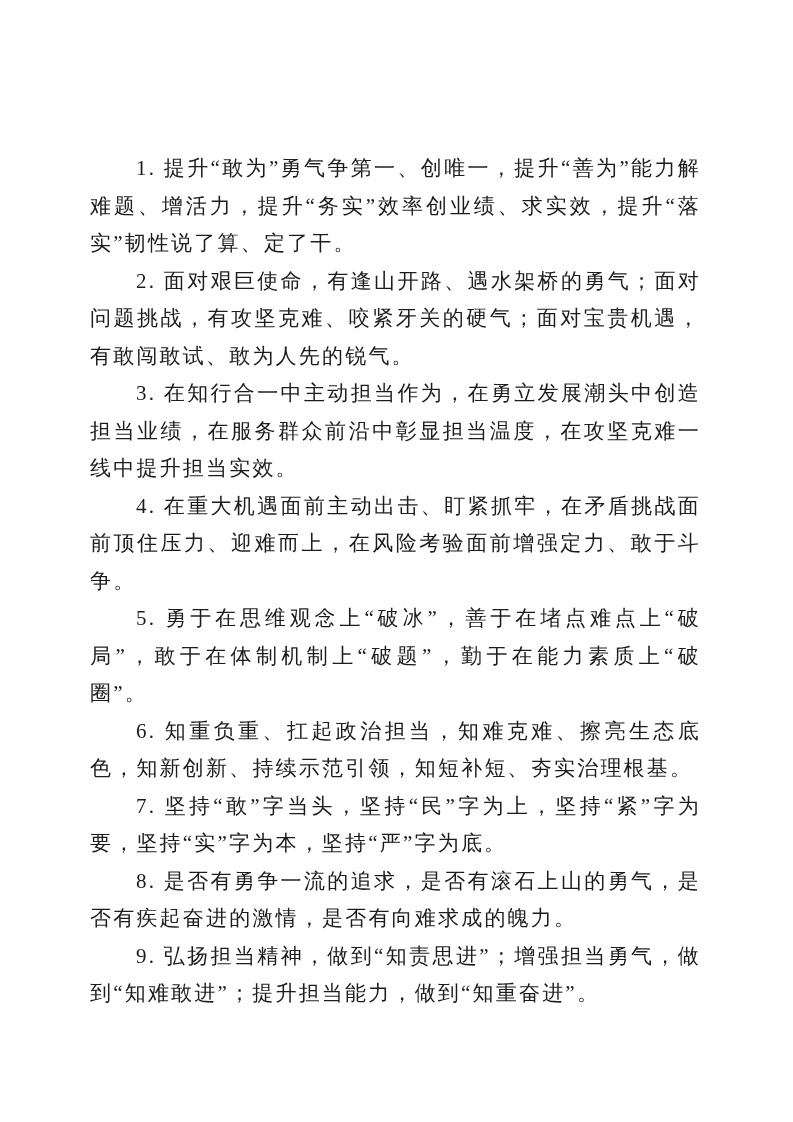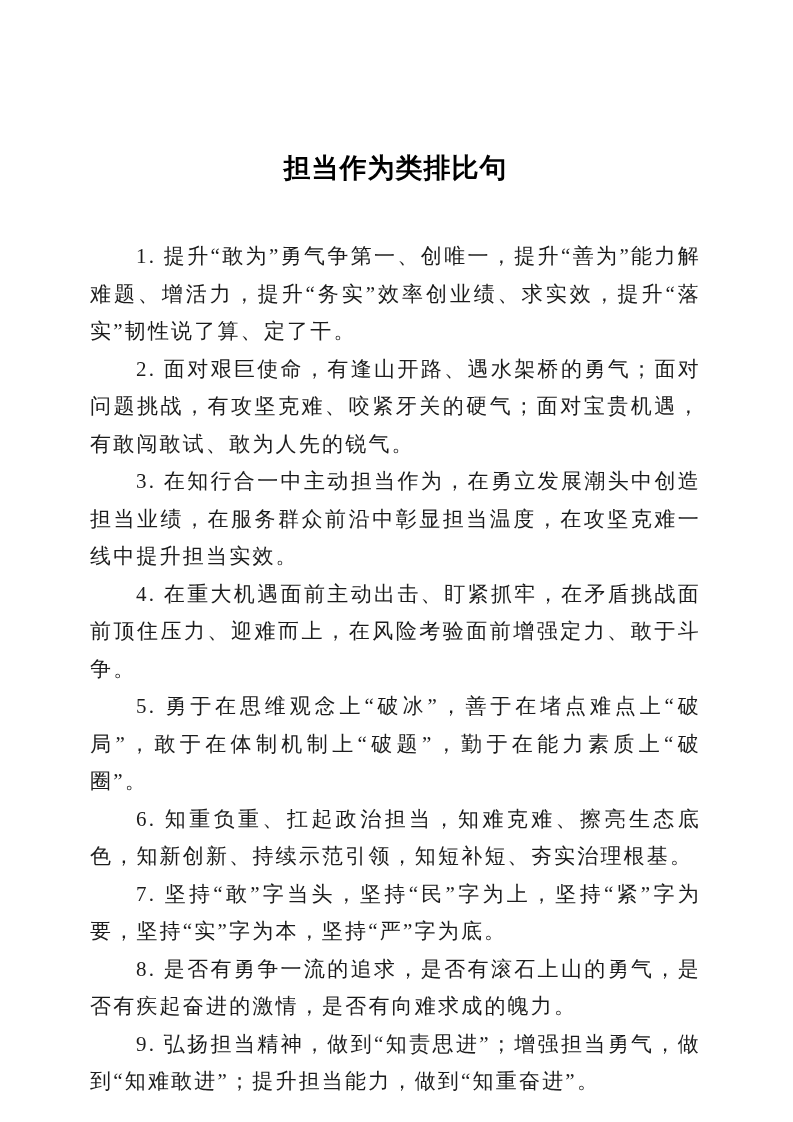--- a/index.html
+++ b/index.html
@@ -37,21 +37,20 @@
     text-align: justify;
     text-indent: 46px;
     letter-spacing: 2.2px;
     word-break: break-all;
   }
 </style>
 </head>
 <body>
 
 <div class="page">
-  <h1 class="doc-title">担当作为类排比句</h1>
 
   <div class="doc-body">
 
   <p>1. 提升“敢为”勇气争第一、创唯一，提升“善为”能力解难题、增活力，提升“务实”效率创业绩、求实效，提升“落实”韧性说了算、定了干。</p>
       <p>2. 面对艰巨使命，有逢山开路、遇水架桥的勇气；面对问题挑战，有攻坚克难、咬紧牙关的硬气；面对宝贵机遇，有敢闯敢试、敢为人先的锐气。</p>
       <p>3. 在知行合一中主动担当作为，在勇立发展潮头中创造担当业绩，在服务群众前沿中彰显担当温度，在攻坚克难一线中提升担当实效。</p>
       <p>4. 在重大机遇面前主动出击、盯紧抓牢，在矛盾挑战面前顶住压力、迎难而上，在风险考验面前增强定力、敢于斗争。</p>
       <p>5. 勇于在思维观念上“破冰”，善于在堵点难点上“破局”，敢于在体制机制上“破题”，勤于在能力素质上“破圈”。</p>
       <p>6. 知重负重、扛起政治担当，知难克难、擦亮生态底色，知新创新、持续示范引领，知短补短、夯实治理根基。</p>
       <p>7. 坚持“敢”字当头，坚持“民”字为上，坚持“紧”字为要，坚持“实”字为本，坚持“严”字为底。</p>

